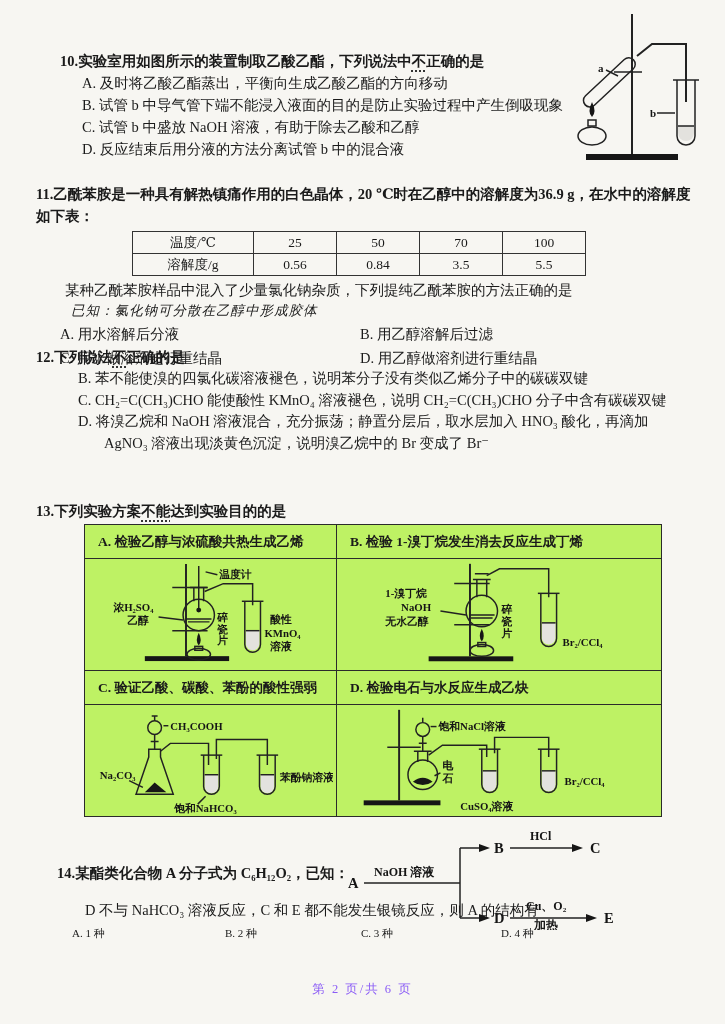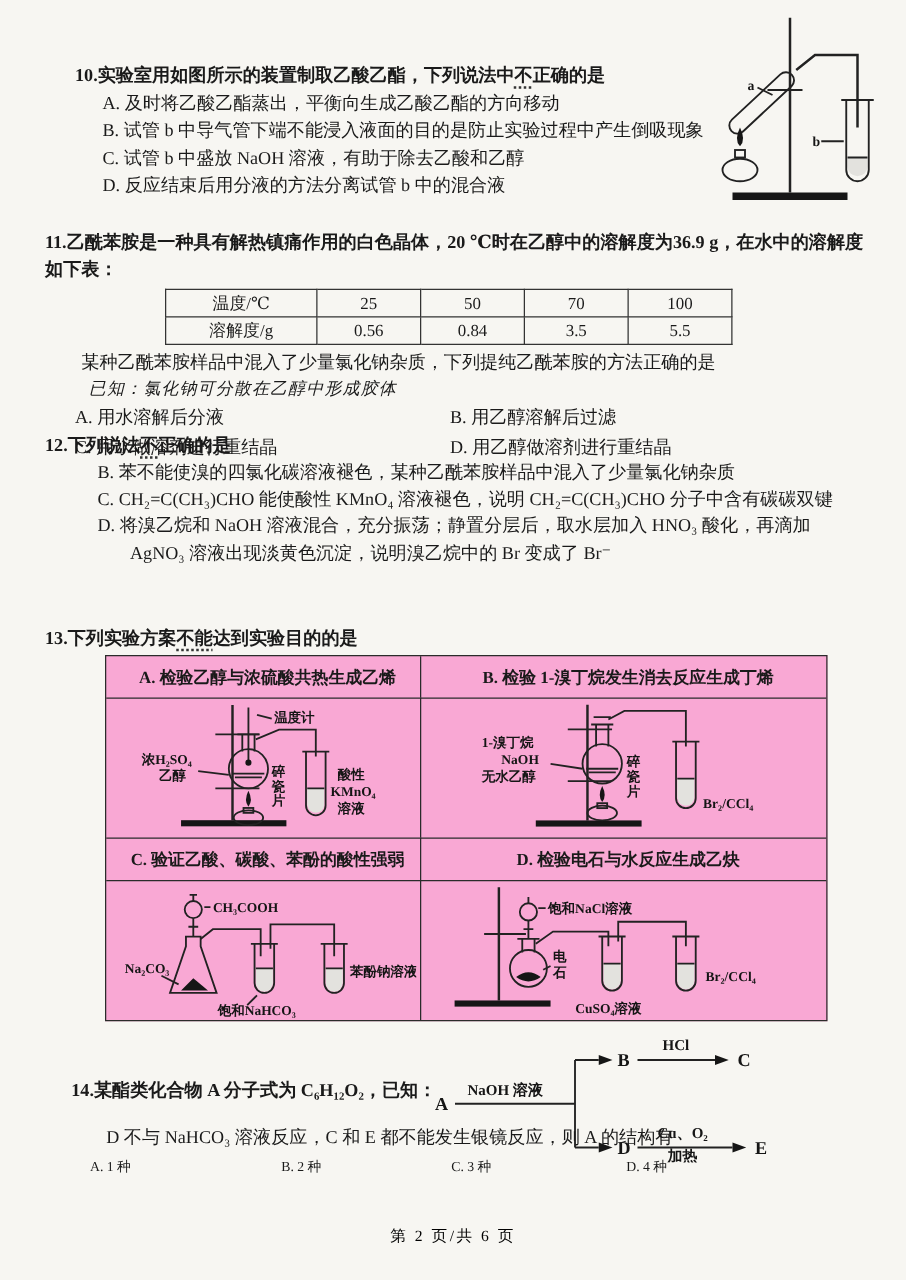--- a/index.html
+++ b/index.html
@@ -21,21 +21,21 @@
   .q11 td.c0{width:108px;} .q11 td.cn{width:70px;}
   .q11 .para{font-size:14.5px;line-height:21px;text-indent:2em;}
   .q11 .note{font-size:13.5px;line-height:20px;margin-left:2.6em;font-style:italic;letter-spacing:1px;}
   .q11 .optrow{display:grid;grid-template-columns:300px 1fr;margin-left:24px;margin-top:2px;}
   
   .q12{left:36px;top:346px;width:662px;}
   .q12 .opt{width:578px;padding-left:68px;text-indent:-26px;line-height:21.5px;}
   
   .q13head{left:36px;top:500px;width:640px;}
   .appt{position:absolute;left:84px;top:524px;width:576px;border:1.6px solid #2b2b2b;
-        display:grid;grid-template-columns:251px 1fr;background:#f9a8d4;text-align:center;}
+        display:grid;grid-template-columns:251px 1fr;background:#bef264;}
   .appt .cell{box-sizing:border-box;}
   .appt .cl{border-left:1.6px solid #2b2b2b;}
   .appt .ct{border-top:1.6px solid #2b2b2b;}
   .appt .ttl{font-size:13.5px;font-weight:bold;padding:8px 6px 7px 13px;}
   .appt .figc{height:112px;display:flex;align-items:center;justify-content:center;}
   svg{display:block;}
   svg text{font-family:"Liberation Serif","DejaVu Serif",serif;font-size:11px;fill:#151515;}
   svg .lab{font-weight:bold;}
   svg .sch-letter{font-size:14.5px;font-weight:bold;}
   svg .sch-cond{font-size:12px;font-weight:bold;}
@@ -43,21 +43,21 @@
   .ap2{stroke:#222;stroke-width:2;fill:none;}
   .solid{fill:#161616;stroke:none;}
   .liq{fill:#e3e2de;stroke:none;}
   
   .sch14{position:absolute;left:342px;top:828px;width:335px;height:102px;}
   .q14stem{left:57px;top:862px;width:300px;}
   .q14para{left:57px;top:900px;width:630px;padding-left:28px;font-size:14.5px;line-height:21px;}
   .q14opts{position:absolute;left:72px;top:926px;width:600px;display:flex;font-size:11px;}
   .q14opts span:nth-child(1){width:153px;} .q14opts span:nth-child(2){width:136px;}
   .q14opts span:nth-child(3){width:140px;}
-  .footer{position:absolute;left:0;top:981px;width:100%;text-align:center;font-size:12.5px;letter-spacing:2px;color:#000000;}
+  .footer{position:absolute;left:0;top:981px;width:100%;text-align:center;font-size:12.5px;letter-spacing:2px;color:#8b5cf6;}
 </style>
 </head>
 <body>
 
 <div class="page">
 
   <div class="blk q10">
     <div class="stem"><span>10.实验室用如图所示的装置制取乙酸乙酯，下列说法中</span><span class="em">不</span><span>正确的是</span></div>
     <div class="opt">A. 及时将乙酸乙酯蒸出，平衡向生成乙酸乙酯的方向移动</div>
     <div class="opt">B. 试管 b 中导气管下端不能浸入液面的目的是防止实验过程中产生倒吸现象</div>
@@ -121,21 +121,21 @@
       <span class="opt">B. 用乙醇溶解后过滤</span>
     </div>
     <div class="optrow">
       <span class="opt">C. 用水做溶剂进行重结晶</span>
       <span class="opt">D. 用乙醇做溶剂进行重结晶</span>
     </div>
   </div>
 
   <div class="blk q12">
     <div class="stem"><span>12.下列说法</span><span class="em">不</span><span>正确的是</span></div>
-    <div class="opt">B. 苯不能使溴的四氯化碳溶液褪色，某种乙酰苯胺样品中混入了少量氯化钠杂质</div>
+    <div class="opt">B. 苯不能使溴的四氯化碳溶液褪色，说明苯分子没有类似乙烯分子中的碳碳双键</div>
     <div class="opt">C. CH₂=C(CH₃)CHO 能使酸性 KMnO₄ 溶液褪色，说明 CH₂=C(CH₃)CHO 分子中含有碳碳双键</div>
     <div class="opt">D. 将溴乙烷和 NaOH 溶液混合，充分振荡；静置分层后，取水层加入 HNO₃ 酸化，再滴加 AgNO₃ 溶液出现淡黄色沉淀，说明溴乙烷中的 Br 变成了 Br⁻</div>
   </div>
 
   <div class="blk q13head">
     <div class="stem"><span>13.下列实验方案</span><span class="em">不能</span><span>达到实验目的的是</span></div>
   </div>
 
   <div class="appt">
     <div class="cell ttl">A. 检验乙醇与浓硫酸共热生成乙烯</div>

